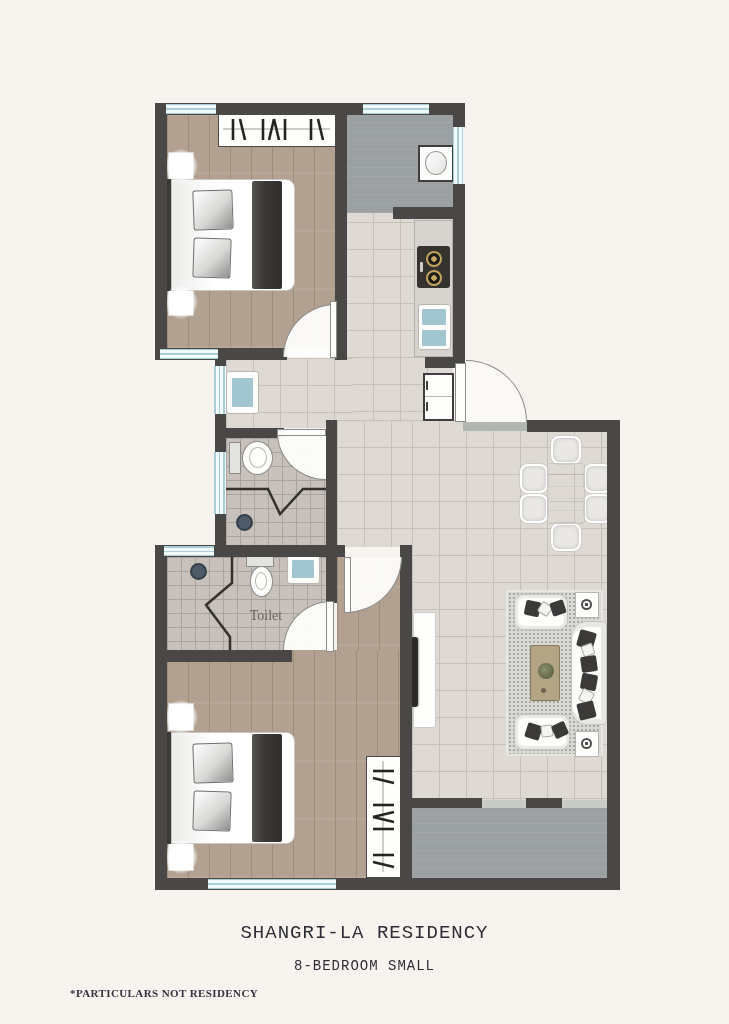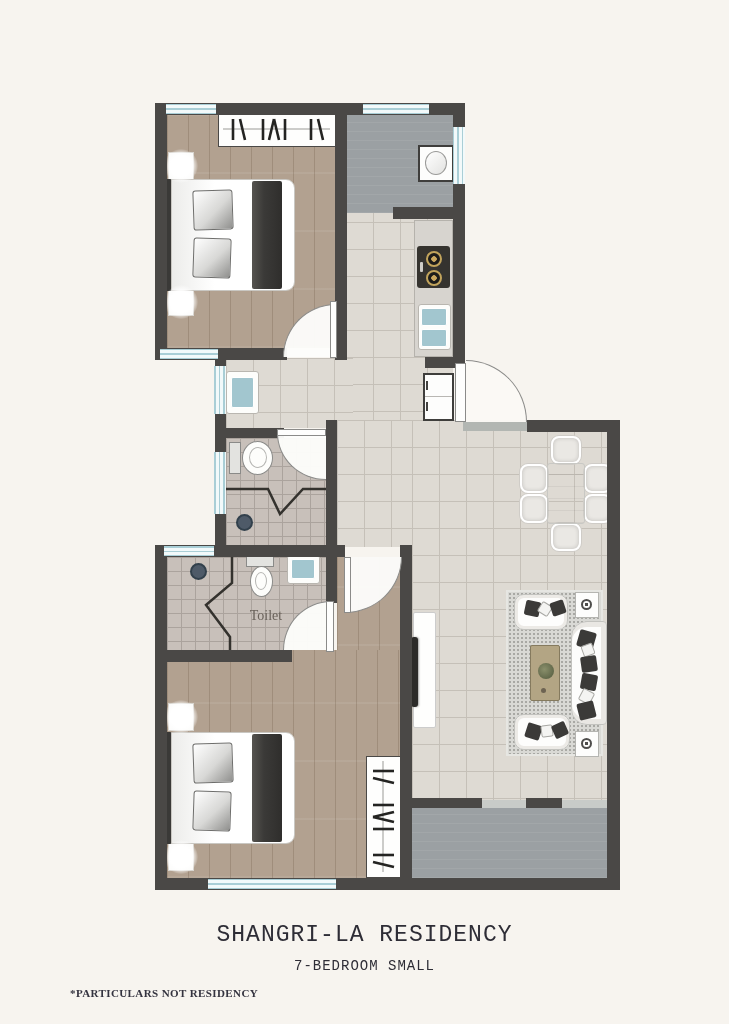--- a/index.html
+++ b/index.html
@@ -254,15 +254,15 @@
   <div class="a win-h" style="left:363px;top:104px;width:66px;height:10px;"></div>
   <div class="a win-h" style="left:160px;top:349px;width:58px;height:10px;"></div>
   <div class="a win-v" style="left:214px;top:366px;width:12px;height:48px;"></div>
   <div class="a win-v" style="left:214px;top:452px;width:12px;height:62px;"></div>
   <div class="a win-v" style="left:453px;top:127px;width:12px;height:57px;"></div>
   <div class="a win-h" style="left:164px;top:546px;width:50px;height:10px;"></div>
   <div class="a win-h" style="left:208px;top:879px;width:128px;height:10px;"></div>
 
 </div>
 
-<div class="a title" style="left:0;top:922px;font-size:23px;">SHANGRI-LA RESIDENCY</div>
-<div class="a title" style="left:0;top:958px;font-size:14px;">7-BEDROOM SMALL</div>
+<div class="a title" style="left:0;top:922px;font-size:19px;">SHANGRI-LA RESIDENCY</div>
+<div class="a title" style="left:0;top:958px;font-size:14px;">8-BEDROOM SMALL</div>
 <div class="a disclaimer" style="left:70px;top:987px;">*PARTICULARS NOT RESIDENCY</div>
 
 </body></html>

